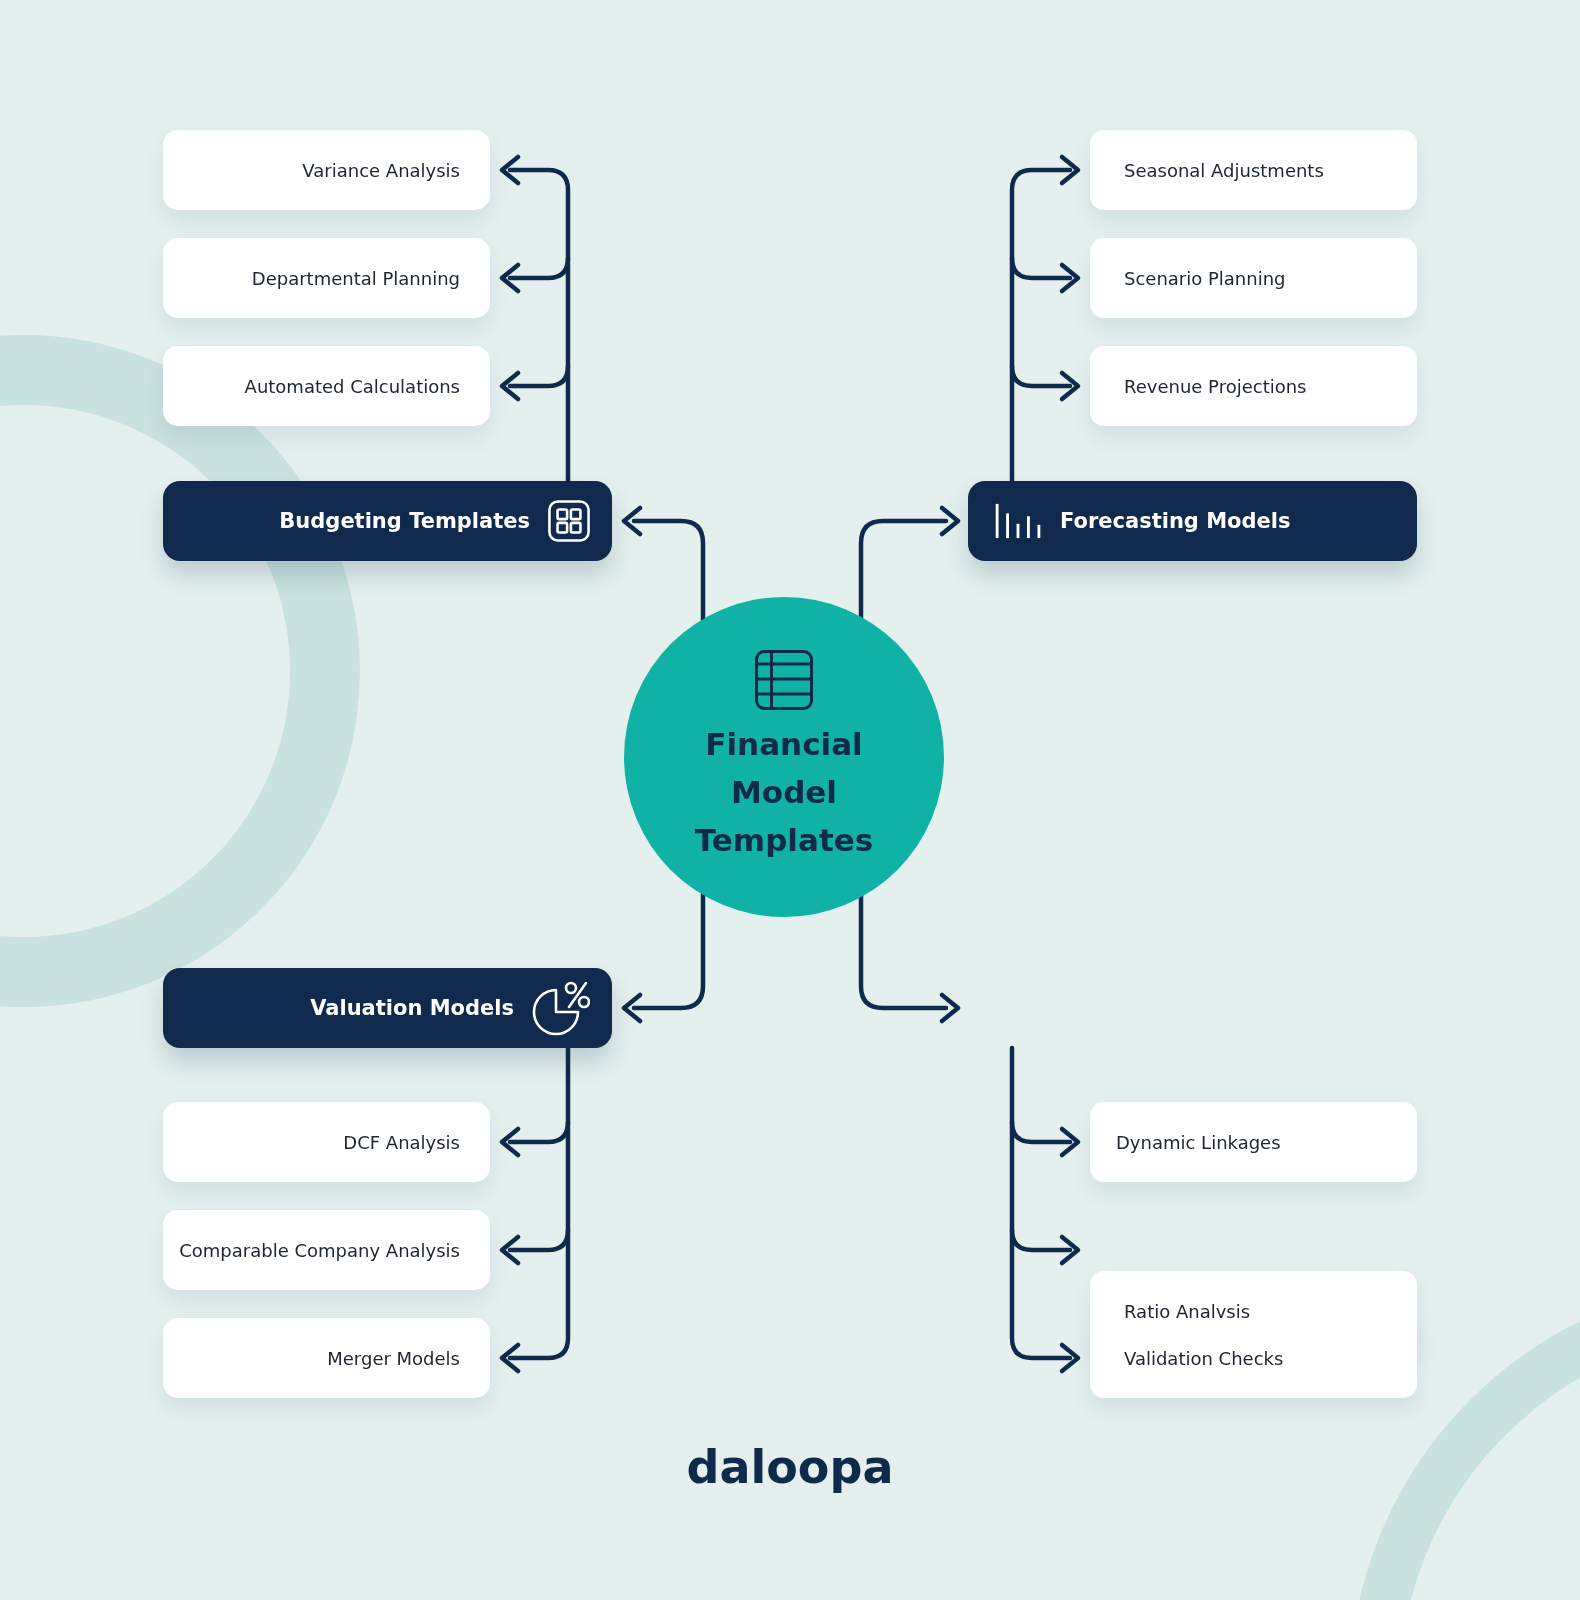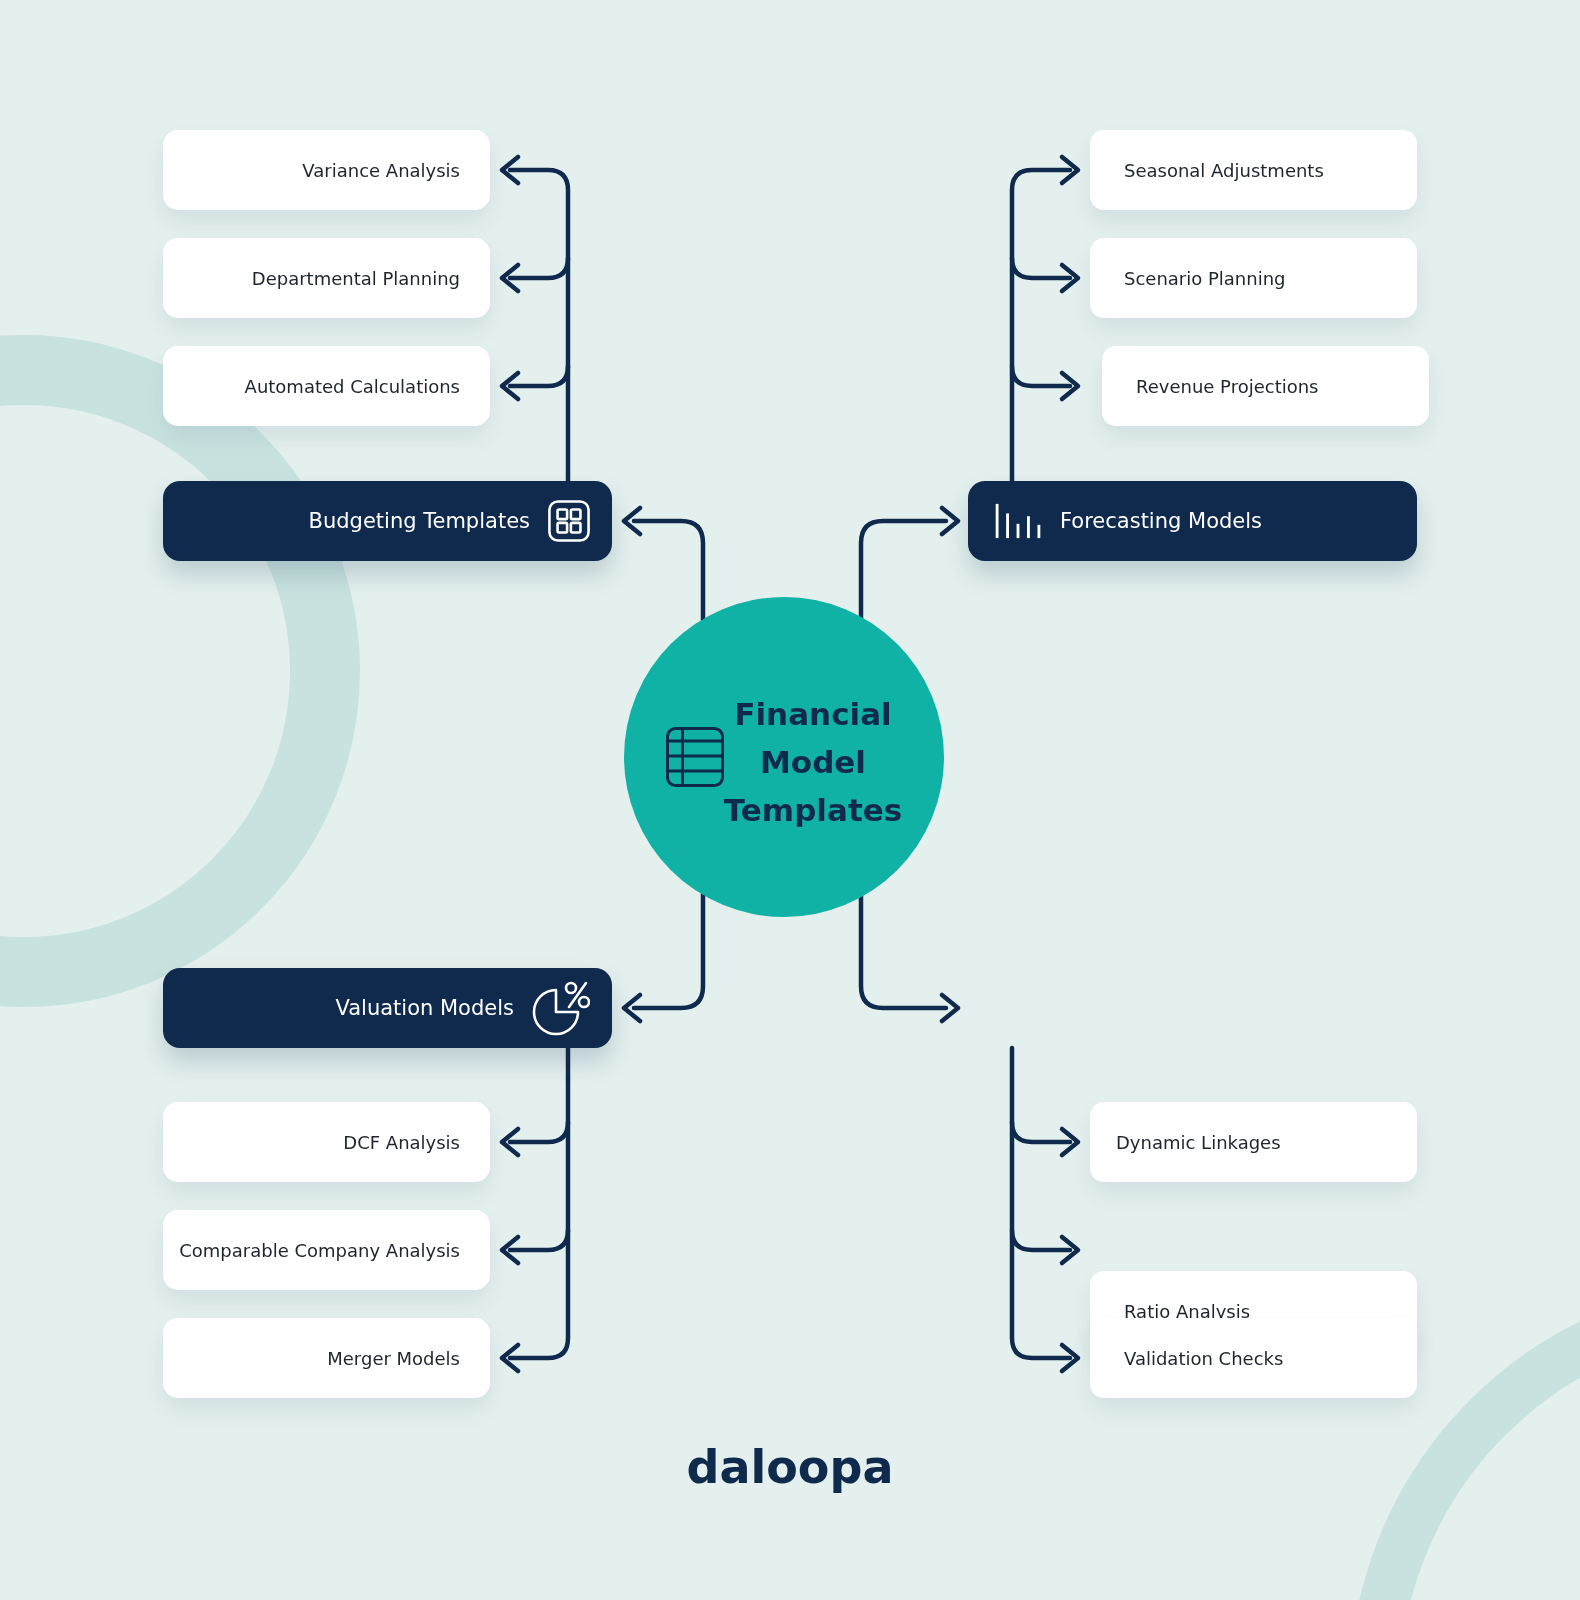--- a/index.html
+++ b/index.html
@@ -17,30 +17,30 @@
     box-shadow:0 12px 22px rgba(15,42,76,0.08);
     display:flex; align-items:center;
     font-size:18px; font-weight:500; color:#1e252e; z-index:3;
   }
   .subcard.align-right { justify-content:flex-end; padding-right:30px; text-align:right;border-radius:15px; }
   .subcard.align-left  { justify-content:flex-start; padding-left:34px; }
   .branchbox {
     position:absolute; width:449px; height:80px; box-sizing:border-box;
     background:#0f2a4c; border-radius:17px; color:#ffffff;
     display:flex; align-items:center; gap:18px;
-    font-size:21px; font-weight:400; z-index:3;
+    font-size:21px; font-weight:700; z-index:3;
     box-shadow:0 14px 24px rgba(15,42,76,0.18);
   }
   .branchbox.align-right { justify-content:flex-end; padding-right:22px; }
   .branchbox.align-left  { justify-content:flex-start; padding-left:26px; }
   .branch-label { white-space:nowrap; }
   .center-circle {
     position:absolute; left:624px; top:597px; width:320px; height:320px;
     border-radius:50%; background:#10b2a5; z-index:2;
-    display:flex; flex-direction:row; align-items:center; justify-content:center;
+    display:flex; flex-direction:column; align-items:center; justify-content:center;
   }
   .center-title {
     margin-top:10px; text-align:center; color:#0f2a4c;
     font-size:31px; font-weight:700; line-height:48px;
   }
   .center-title span { display:block; }
   #logo {
     position:absolute; left:0; top:1440px; width:1580px; text-align:center;
     color:#0f2a4c; font-size:46px; font-weight:700; letter-spacing:0px; z-index:3;
   }
@@ -145,21 +145,21 @@
       <path d="M47 24 V38"></path>
     </svg>
     <span class="branch-label">Forecasting Models</span>
   </div>
   <div class="subcard align-left" style="left:1090px; top:130px;">
     <span>Seasonal Adjustments</span>
   </div>
   <div class="subcard align-left" style="left:1090px; top:238px;">
     <span>Scenario Planning</span>
   </div>
-  <div class="subcard align-left" style="left:1090px; top:346px;margin-left:12px;">
+  <div class="subcard align-left" style="left:1090px; top:346px;">
     <span>Revenue Projections</span>
   </div>
 
   <div class="branchbox align-right" style="left:163px; top:968px;">
     <span class="branch-label">Valuation Models</span>
     <svg class="icon" width="58" height="56" viewBox="0 0 58 56" fill="none" stroke="#ffffff" stroke-width="2.6" stroke-linejoin="round" stroke-linecap="round">
       <path d="M24 10 A22 22 0 1 0 46 32 L24 32 Z"></path>
       <circle cx="39" cy="8" r="5"></circle>
       <circle cx="52" cy="22" r="5"></circle>
       <path d="M54 3 L37 27"></path>

